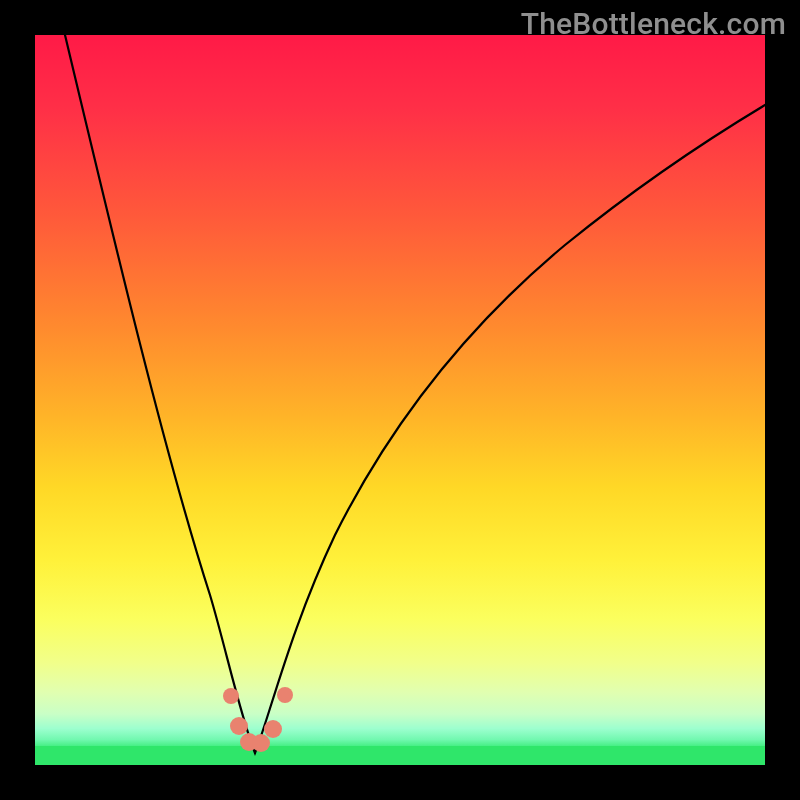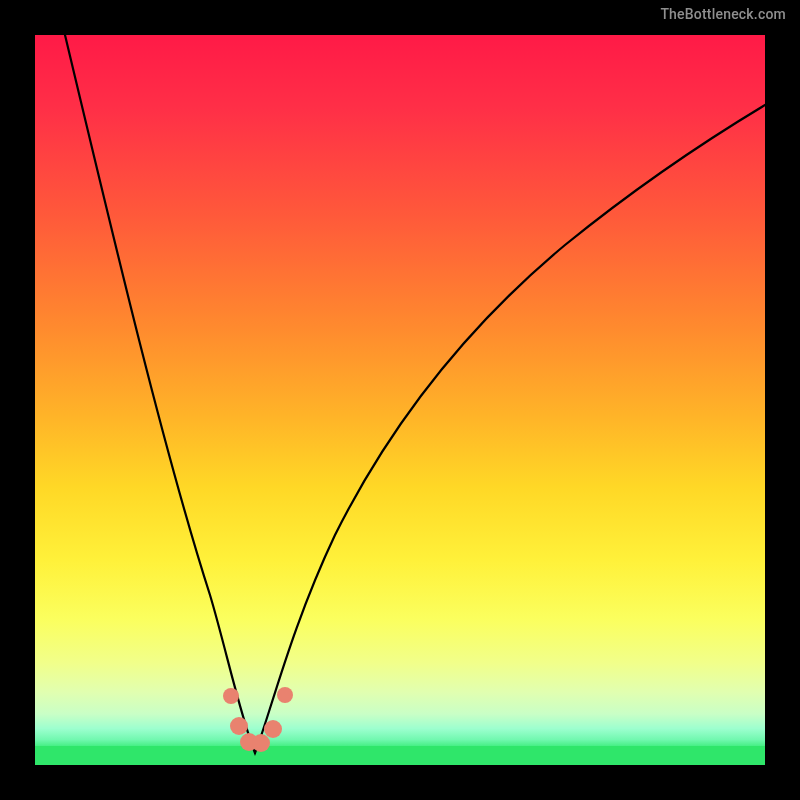--- a/index.html
+++ b/index.html
@@ -60,21 +60,21 @@
     height: 730px;
   }
   .dot {
     fill: #e9826f;
   }
   .watermark {
     position: absolute;
     top: 6px;
     right: 14px;
     color: #8f8f8f;
-    font-size: 14px;
+    font-size: 30px;
     letter-spacing: 0.2px;
     font-weight: 500;
   }
 </style>
 </head>
 <body>
 
 <div class="frame">
 
   <div class="plot">

